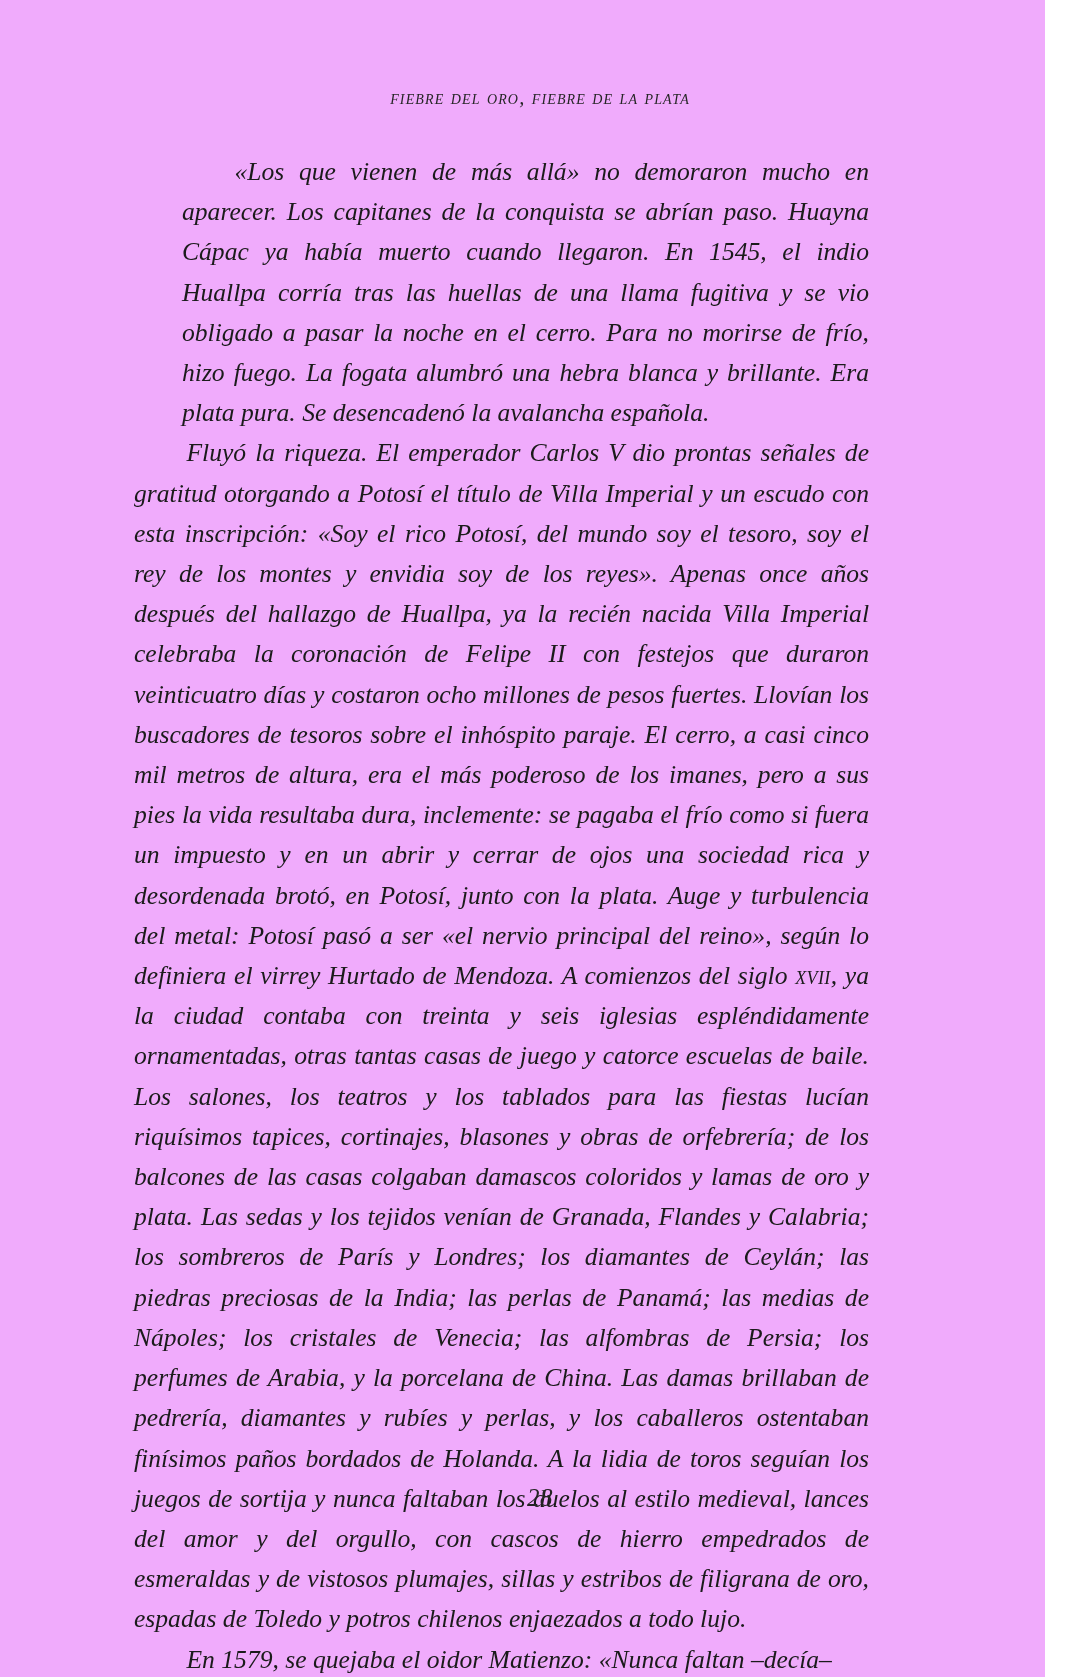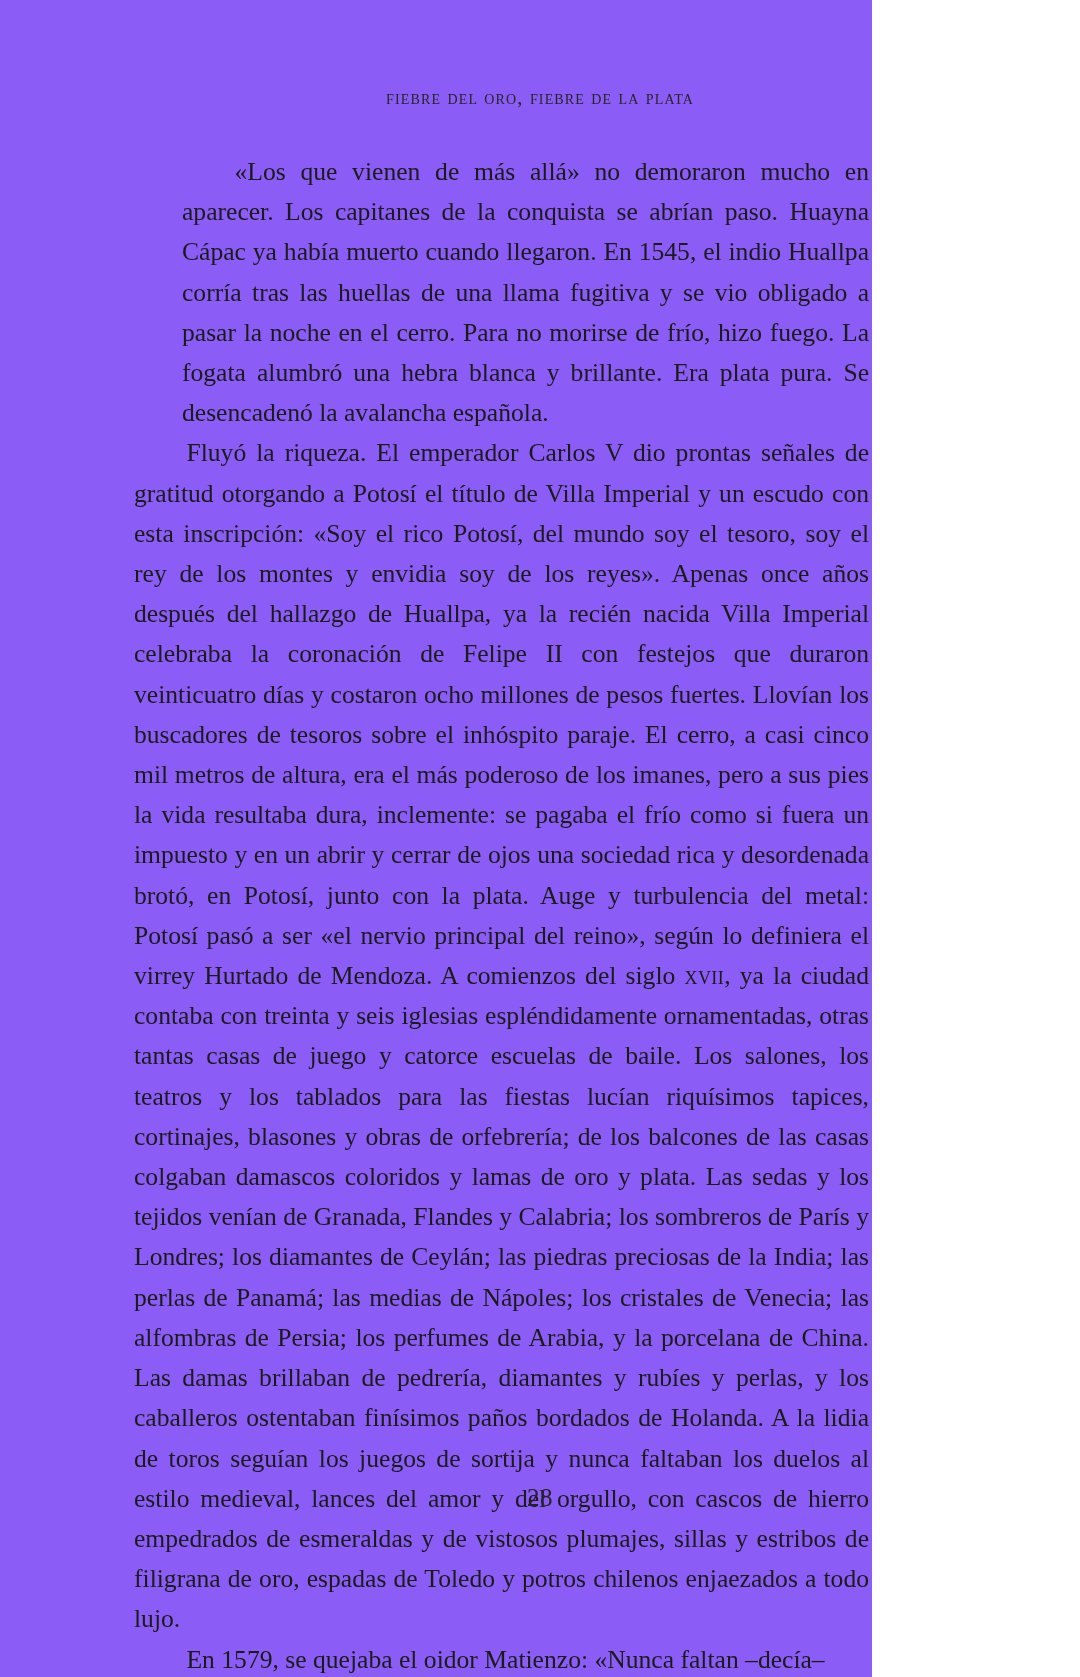--- a/index.html
+++ b/index.html
@@ -10,24 +10,25 @@
     width: 1080px;
     height: 1677px;
     background: #ffffff;
     font-family: "Liberation Serif", "DejaVu Serif", serif;
     color: #1a1a1a;
     overflow: hidden;
   }
 
   .page {
     position: relative;
-    width: 872px;
+    width: 1045px;
     height: 1677px;
-    background: #8b5cf6;
+    background: #f0abfc;
     box-sizing: border-box;
+    font-style: italic;
   }
 
   
   .running-head {
     position: absolute;
     top: 86px;
     left: 0;
     width: 1080px;
     text-align: center;
   }

